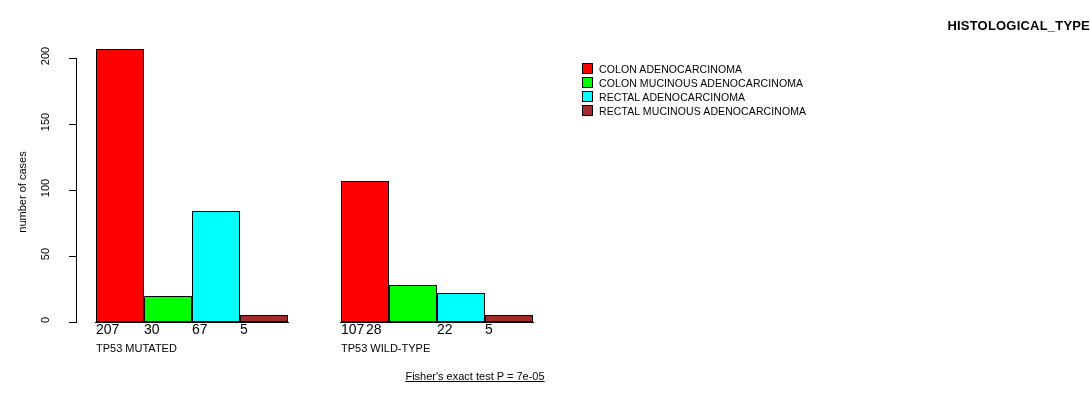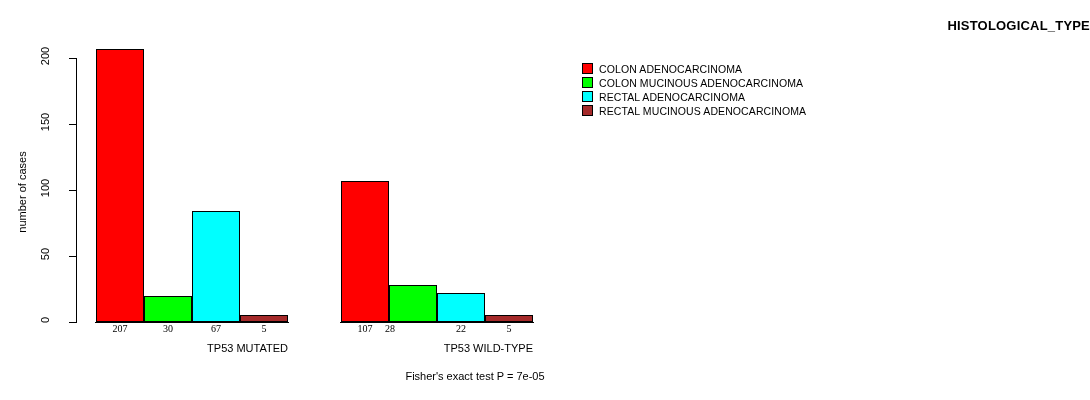--- a/index.html
+++ b/index.html
@@ -79,39 +79,39 @@
     height: 1px;
     top: 322px;
   }
   .bar {
     position: absolute;
     box-sizing: border-box;
     border: 1px solid #000000;
   }
   .bar-count {
     position: absolute;
-    font-size: 10px;
-    text-align: center;
+    font-size: 14px;
+    text-align: left;
     top: 322px;
     line-height: 14px;
-    font-family: Liberation Serif, serif;
   }
   .group-label {
     position: absolute;
     font-size: 11px;
-    text-align: right;
+    text-align: left;
     top: 342px;
   }
   .footer-note {
     position: absolute;
     left: 0;
     top: 370px;
     width: 950px;
     text-align: center;
     font-size: 11px;
+    text-decoration: underline;
   }
   
   .legend {
     position: absolute;
     left: 582px;
     top: 63px;
   }
   .legend-row {
     display: flex;
     height: 14px;

